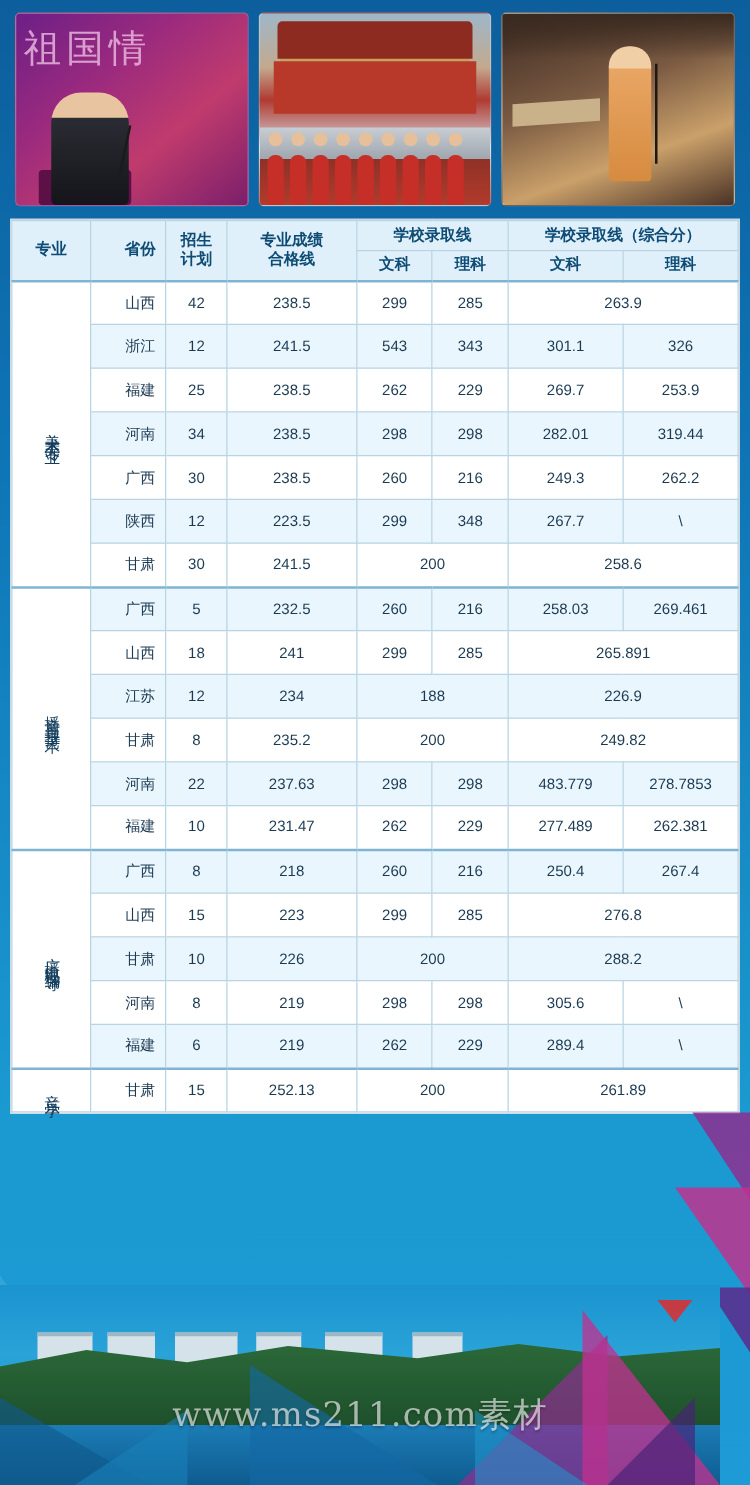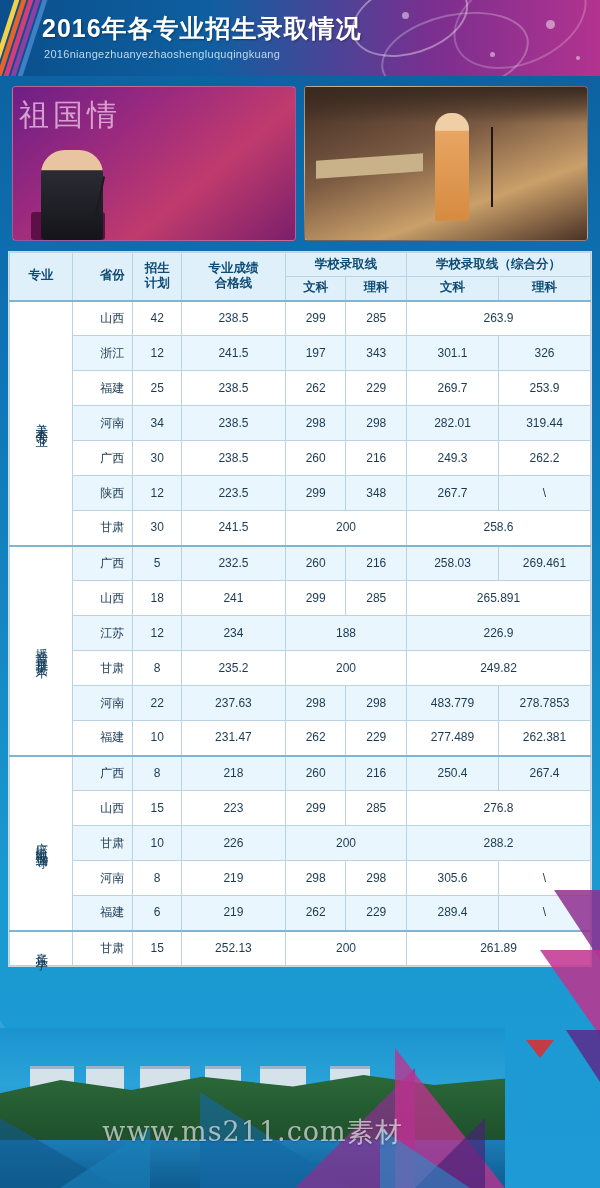--- a/index.html
+++ b/index.html
@@ -175,21 +175,21 @@
   }
   tr.group-start td { border-top: 2px solid #7fb4d2; }
   .col-prov { width: 50px; padding-left: 21px; }
   .col-plan { width: 40px; }
   .col-score { width: 86px; margin-left: 29px; }
   .col-sub { width: 50px; }
   .col-school { width: 76px; }
 
   
   .bottom {
-    position: absolute; left: 0; bottom: 0; width: 505px; height: 160px;
+    position: absolute; left: 0; bottom: 0; width: 576px; height: 160px;
     overflow: hidden;
   }
   .bottom .sky {
     position: absolute; inset: 0;
     background: linear-gradient(180deg,#1b93cf 0%, #2aa3d8 35%, #1c7fb9 100%);
   }
   .bottom .hill {
     position: absolute; left: 0; bottom: 44px; width: 100%; height: 82px;
     background: linear-gradient(180deg,#2e6d3c 0%, #1d4f2b 100%);
     clip-path: polygon(0 38%, 12% 22%, 26% 34%, 40% 18%, 58% 30%, 72% 16%, 86% 28%, 100% 20%, 100% 100%, 0 100%);
@@ -217,48 +217,53 @@
   }
   .left-deco {
     position: absolute; left: 0; top: 1000px; width: 70px; height: 130px;
   }
 </style>
 </head>
 <body>
 
 <div class="page">
 
-  <div class="header">
-    <div class="hdr-stripes">
-      <i style="left:2px;  background:#f3d24a;"></i>
-      <i style="left:9px;  background:#e8622a;"></i>
-      <i style="left:16px; background:#d63b7a;"></i>
-      <i style="left:23px; background:#8d3fa3;"></i>
-      <i style="left:30px; background:#3f7fc4;"></i>
-    </div>
-    <div class="hdr-title">2016年各专业招生录取情况</div>
-    <div class="hdr-sub">2016niangezhuanyezhaoshengluquqingkuang</div>
-    <div class="hdr-swirl">
-      <div class="ell" style="left:10px; top:-18px; width:120px; height:72px; transform:rotate(-18deg);"></div>
-      <div class="ell" style="left:40px; top:14px; width:150px; height:80px; transform:rotate(-12deg); border-color:rgba(255,255,255,.3);"></div>
-      <div class="ell" style="left:110px; top:-26px; width:140px; height:90px; transform:rotate(-24deg); border-color:rgba(255,255,255,.25);"></div>
-      <div class="hdr-dot" style="left:62px; top:12px; width:7px; height:7px;"></div>
-      <div class="hdr-dot" style="left:150px; top:52px; width:5px; height:5px;"></div>
-      <div class="hdr-dot" style="left:206px; top:20px; width:9px; height:9px;"></div>
-      <div class="hdr-dot" style="left:236px; top:56px; width:4px; height:4px;"></div>
-    </div>
-  </div>
 
   <div class="photos">
     <div class="photo p1">
       <div class="calli">祖国情</div>
       <div class="podium"></div>
       <div class="person"></div>
       <div class="mic"></div>
       <span class="photo-label">祖国情 长沙学院</span>
+    </div>
+    <div class="photo p2">
+      <div class="roof"></div>
+      <div class="wall"></div>
+      <div class="choir">
+        <b style="left:6px"></b>
+          <s style="left:7px"></s>
+        <b style="left:24px"></b>
+          <s style="left:25px"></s>
+        <b style="left:42px"></b>
+          <s style="left:43px"></s>
+        <b style="left:60px"></b>
+          <s style="left:61px"></s>
+        <b style="left:78px"></b>
+          <s style="left:79px"></s>
+        <b style="left:96px"></b>
+          <s style="left:97px"></s>
+        <b style="left:114px"></b>
+          <s style="left:115px"></s>
+        <b style="left:132px"></b>
+          <s style="left:133px"></s>
+        <b style="left:150px"></b>
+          <s style="left:151px"></s>
+      </div>
+      <span class="photo-label">合唱演出</span>
     </div>
     <div class="photo p3">
       <div class="drape"></div>
       <div class="table"></div>
       <div class="singer"></div>
       <div class="stand"></div>
       <span class="photo-label">民乐演奏</span>
     </div>
   </div>
 
@@ -293,21 +298,21 @@
             <td class="col-plan">42</td>
             <td class="col-score">238.5</td>
             <td class="col-sub">299</td>
             <td class="col-sub">285</td>
             <td class="col-school" colspan="2">263.9</td>
           </tr>
           <tr class="alt">
             <td class="col-prov">浙江</td>
             <td class="col-plan">12</td>
             <td class="col-score">241.5</td>
-            <td class="col-sub">197</td>
+            <td class="col-sub">543</td>
             <td class="col-sub">343</td>
             <td class="col-school">301.1</td>
             <td class="col-school">326</td>
           </tr>
           <tr>
             <td class="col-prov">福建</td>
             <td class="col-plan">25</td>
             <td class="col-score">238.5</td>
             <td class="col-sub">262</td>
             <td class="col-sub">229</td>

